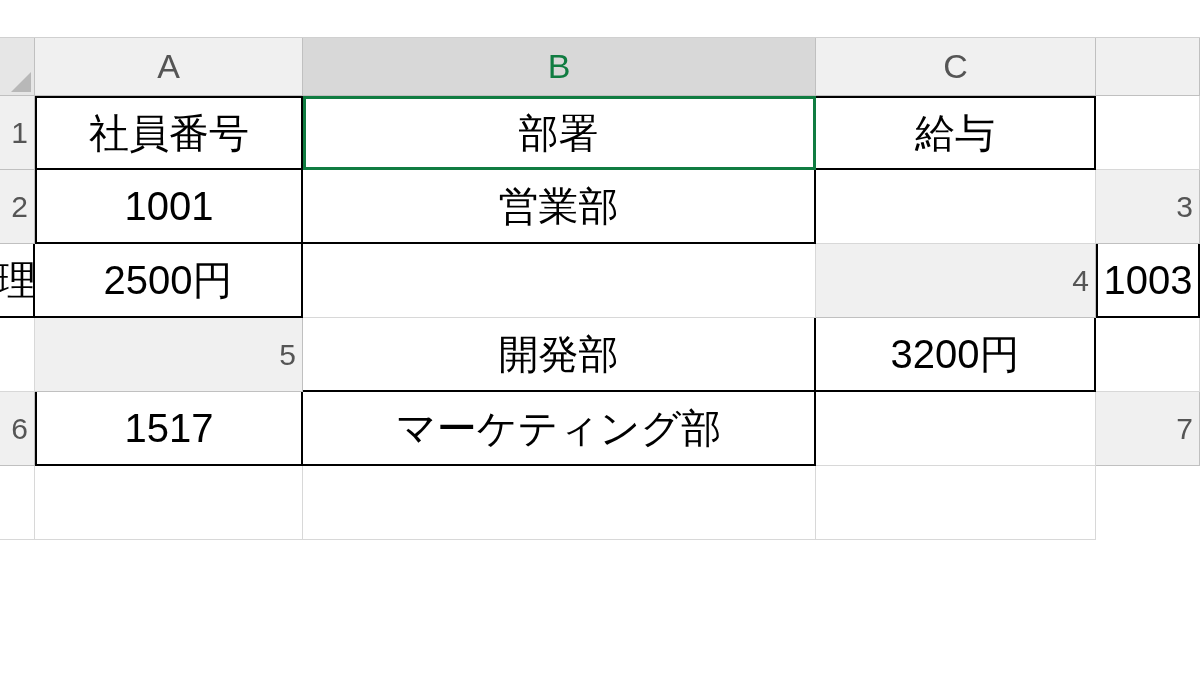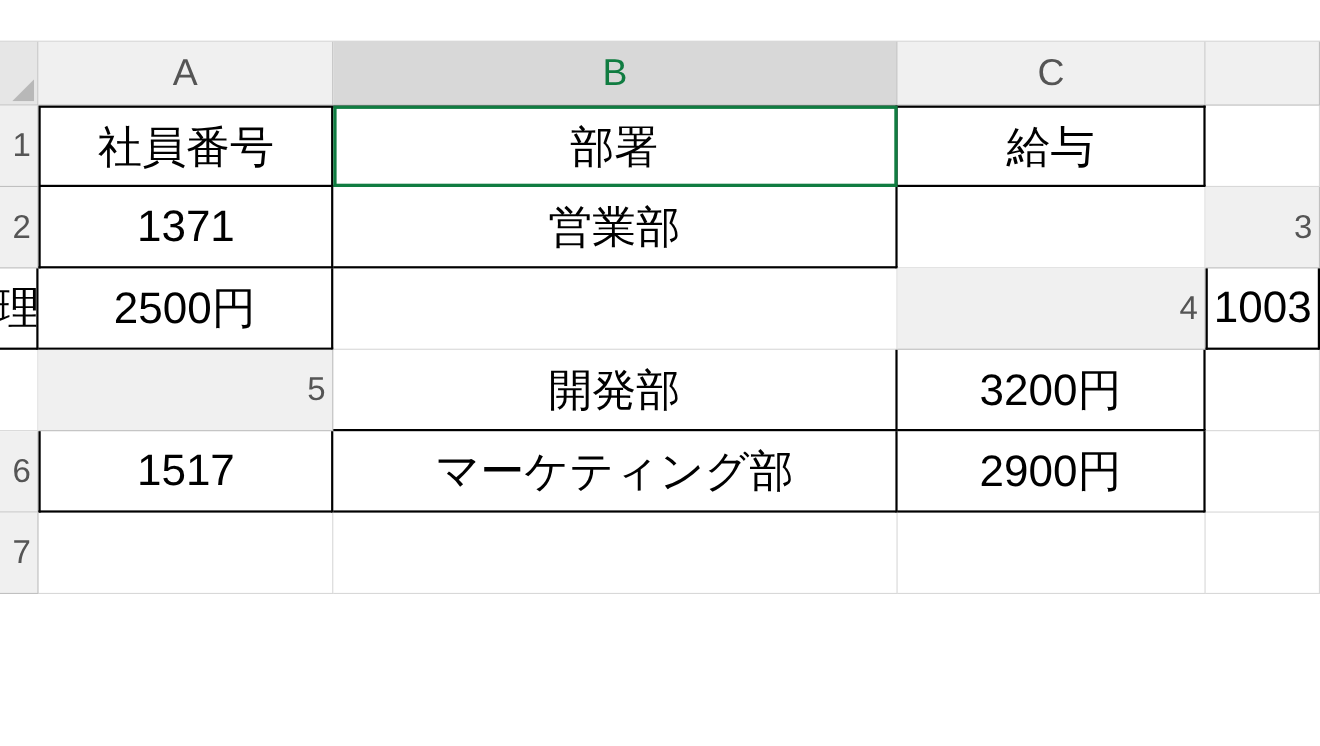--- a/index.html
+++ b/index.html
@@ -100,42 +100,41 @@
   <div class="col-header">C</div>
   <div class="col-header"></div>
 
   <div class="row-header">1</div>
   <div class="cell data-border first-col first-row center">社員番号</div>
   <div class="cell data-border first-row center">部署</div>
   <div class="cell data-border first-row center">給与</div>
   <div class="cell"></div>
 
   <div class="row-header">2</div>
-  <div class="cell data-border first-col center">1371</div>
+  <div class="cell data-border first-col center">1001</div>
   <div class="cell data-border center">営業部</div>
   <div class="cell"></div>
 
   <div class="row-header">3</div>
   <div class="cell data-border center">経理部</div>
   <div class="cell data-border center">2500円</div>
   <div class="cell"></div>
 
   <div class="row-header">4</div>
   <div class="cell data-border first-col center">1003</div>
   <div class="cell"></div>
 
   <div class="row-header">5</div>
   <div class="cell data-border center">開発部</div>
   <div class="cell data-border center">3200円</div>
   <div class="cell"></div>
 
   <div class="row-header">6</div>
   <div class="cell data-border first-col center">1517</div>
   <div class="cell data-border center">マーケティング部</div>
-  <div class="cell data-border center">2900円</div>
   <div class="cell"></div>
 
   <div class="row-header">7</div>
   <div class="cell"></div>
   <div class="cell"></div>
   <div class="cell"></div>
   <div class="cell"></div>
 
   <div class="selection-box" style="left:303px; top:96px; width:513px; height:74px;"></div>
 </div>

